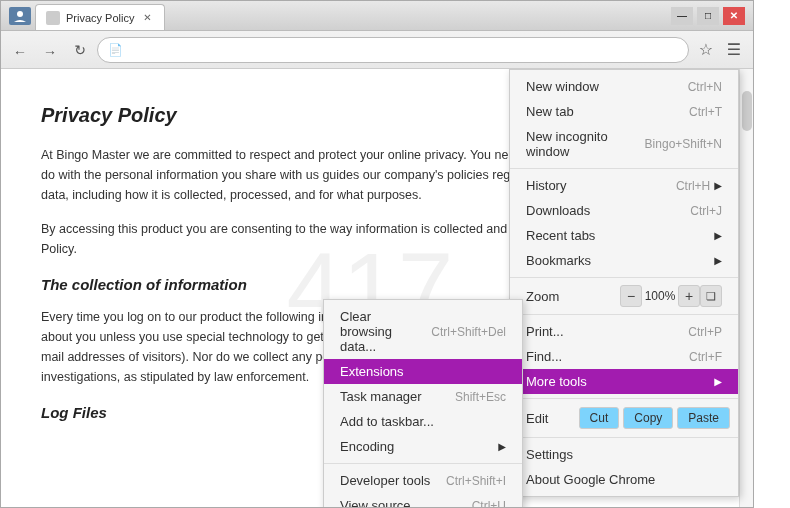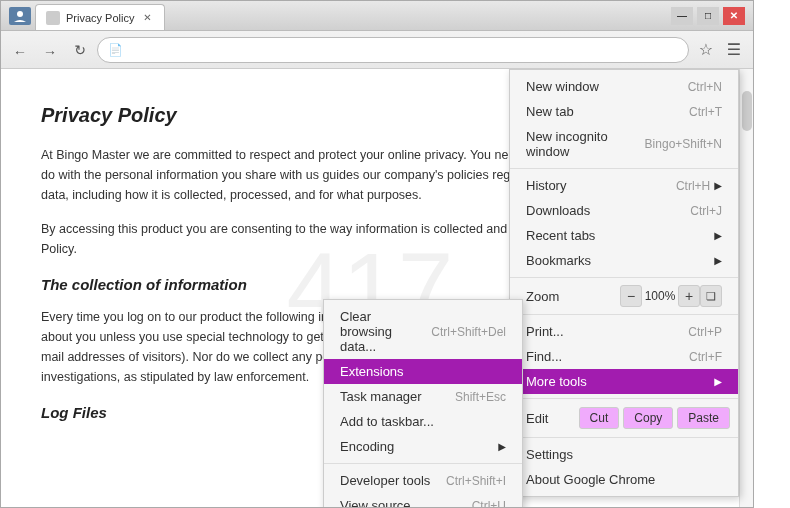--- a/index.html
+++ b/index.html
@@ -170,21 +170,21 @@
     
     .edit-row {
       display: flex;
       align-items: center;
       padding: 4px 8px;
       gap: 4px;
     }
     .edit-label { flex: 1; font-size: 13px; color: #333; padding-left: 8px; }
     .edit-btn {
       padding: 3px 10px;
-      background: #f0abfc;
+      background: #7dd3fc;
       border: 1px solid #ccc;
       border-radius: 3px;
       font-size: 12px;
       color: #333;
       cursor: pointer;
     }
 
     
     .submenu {
       position: absolute;

